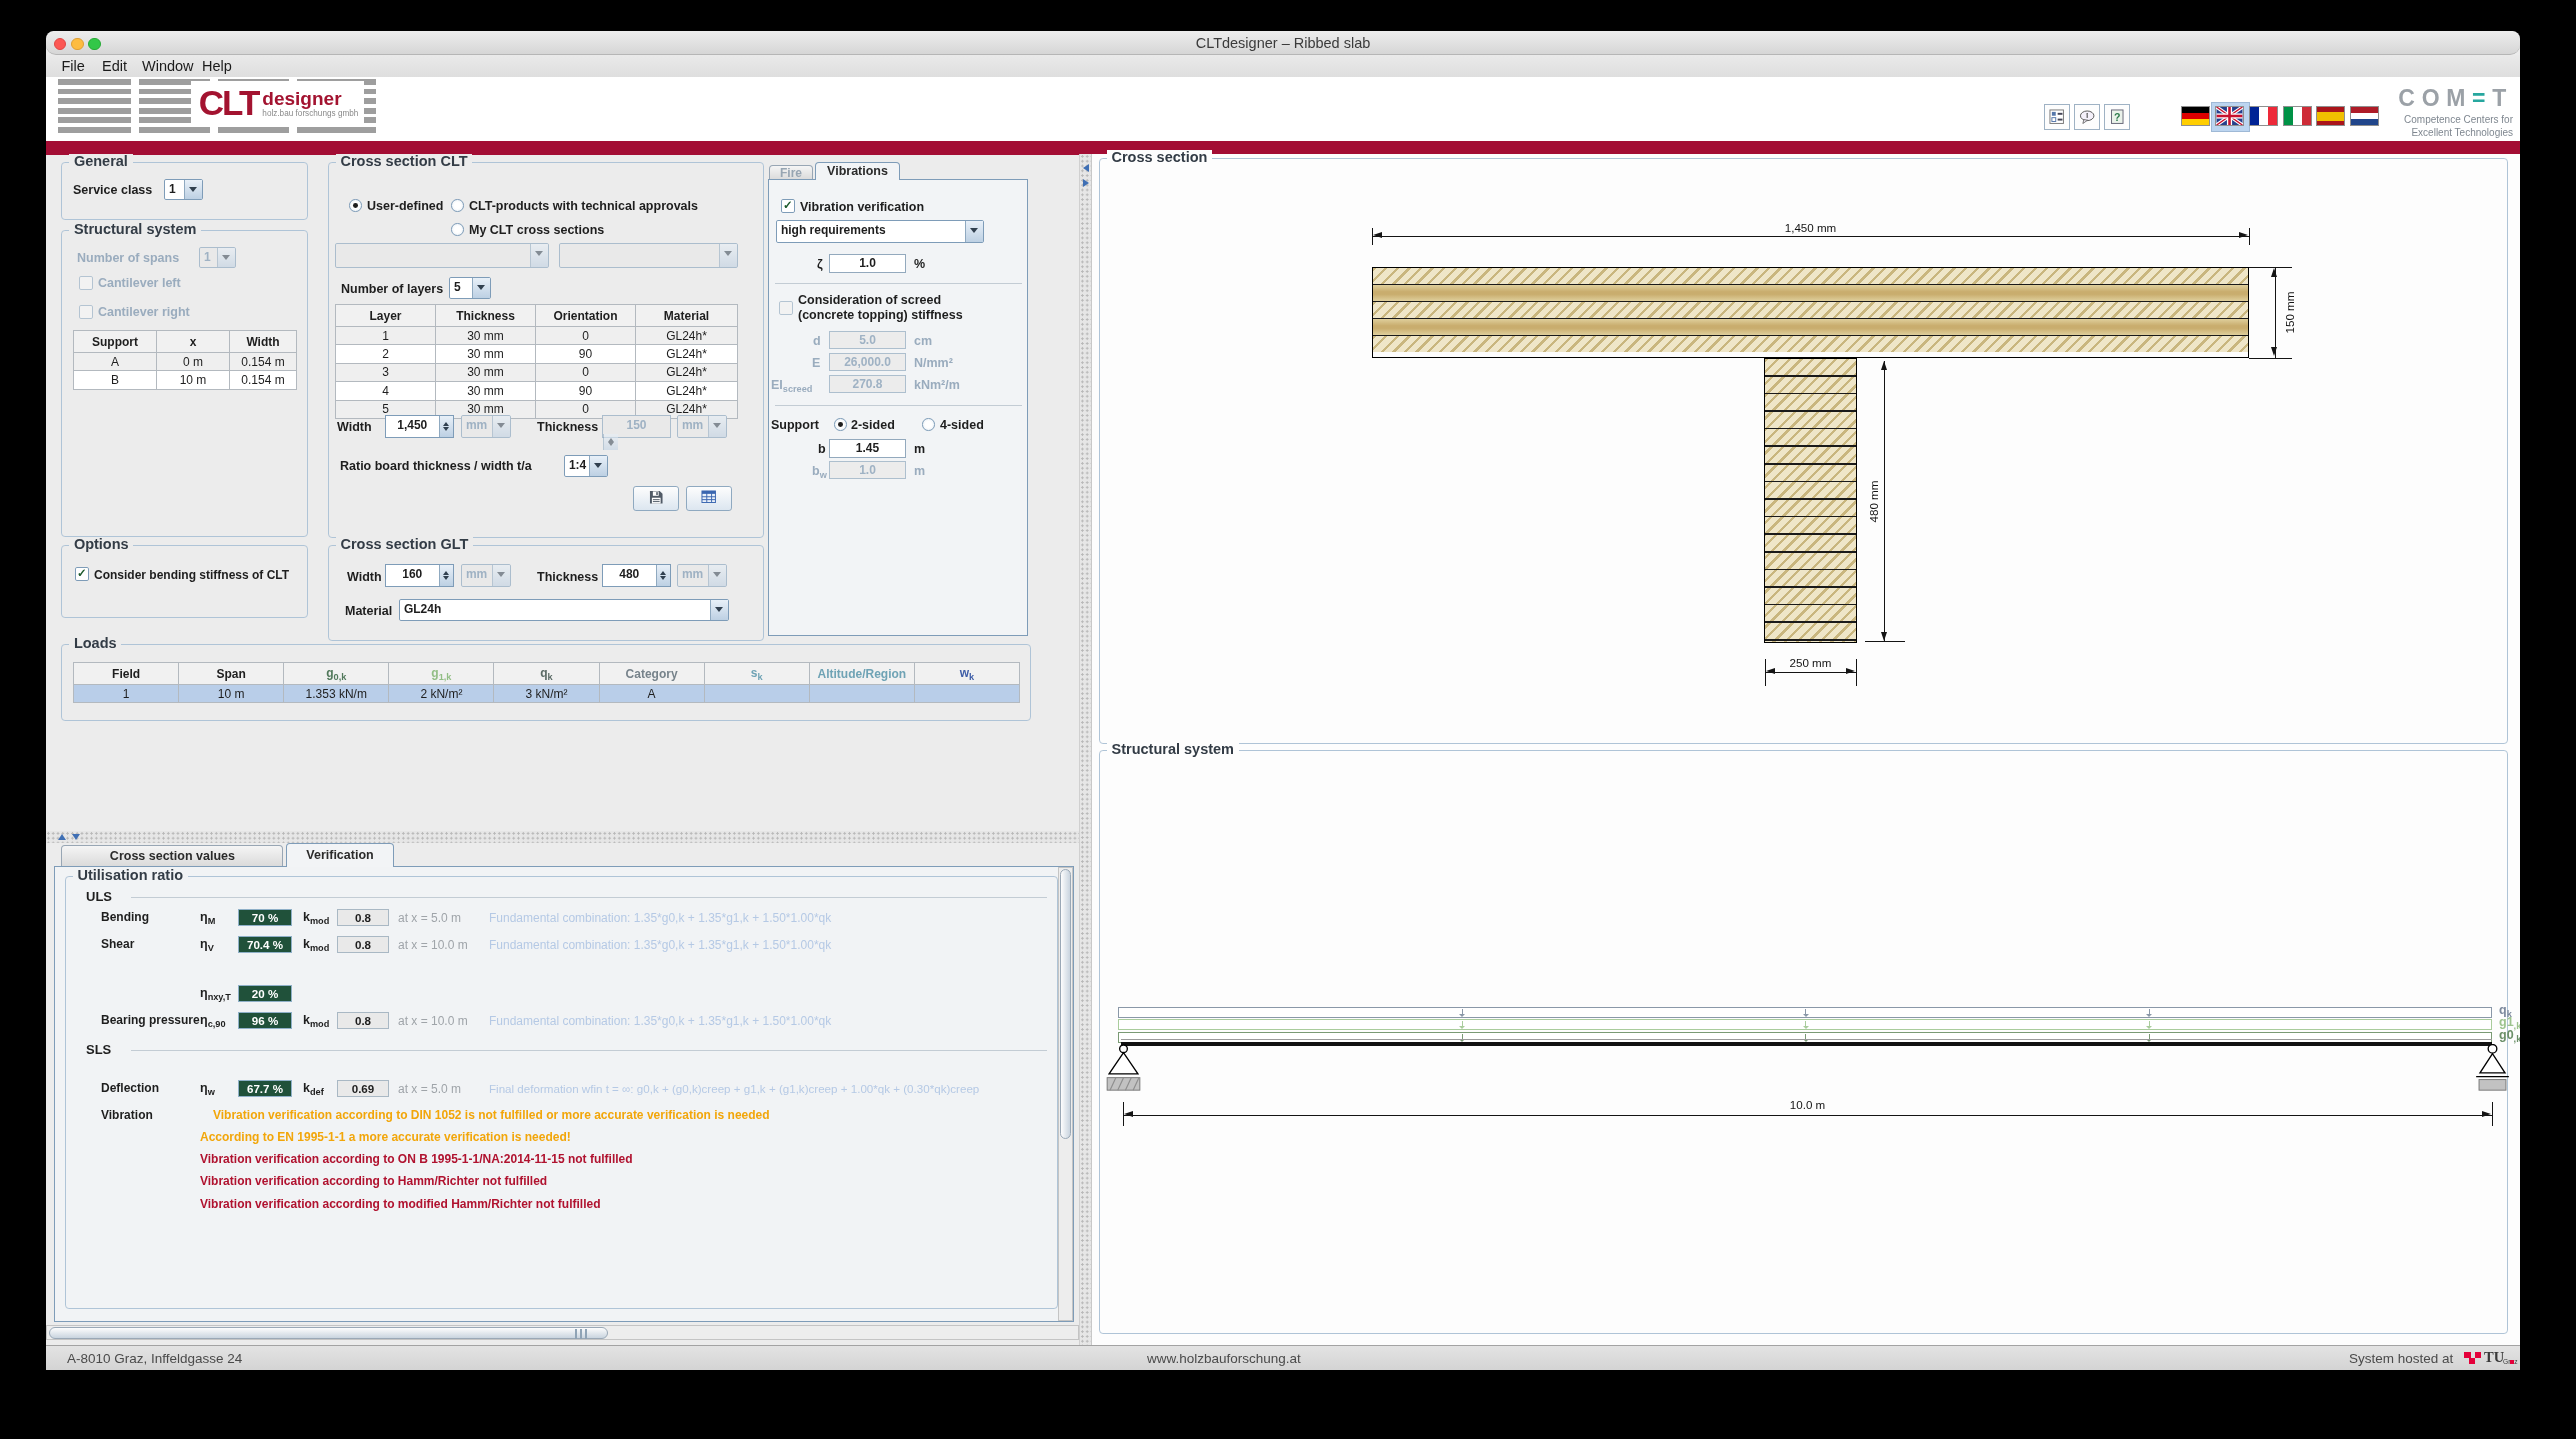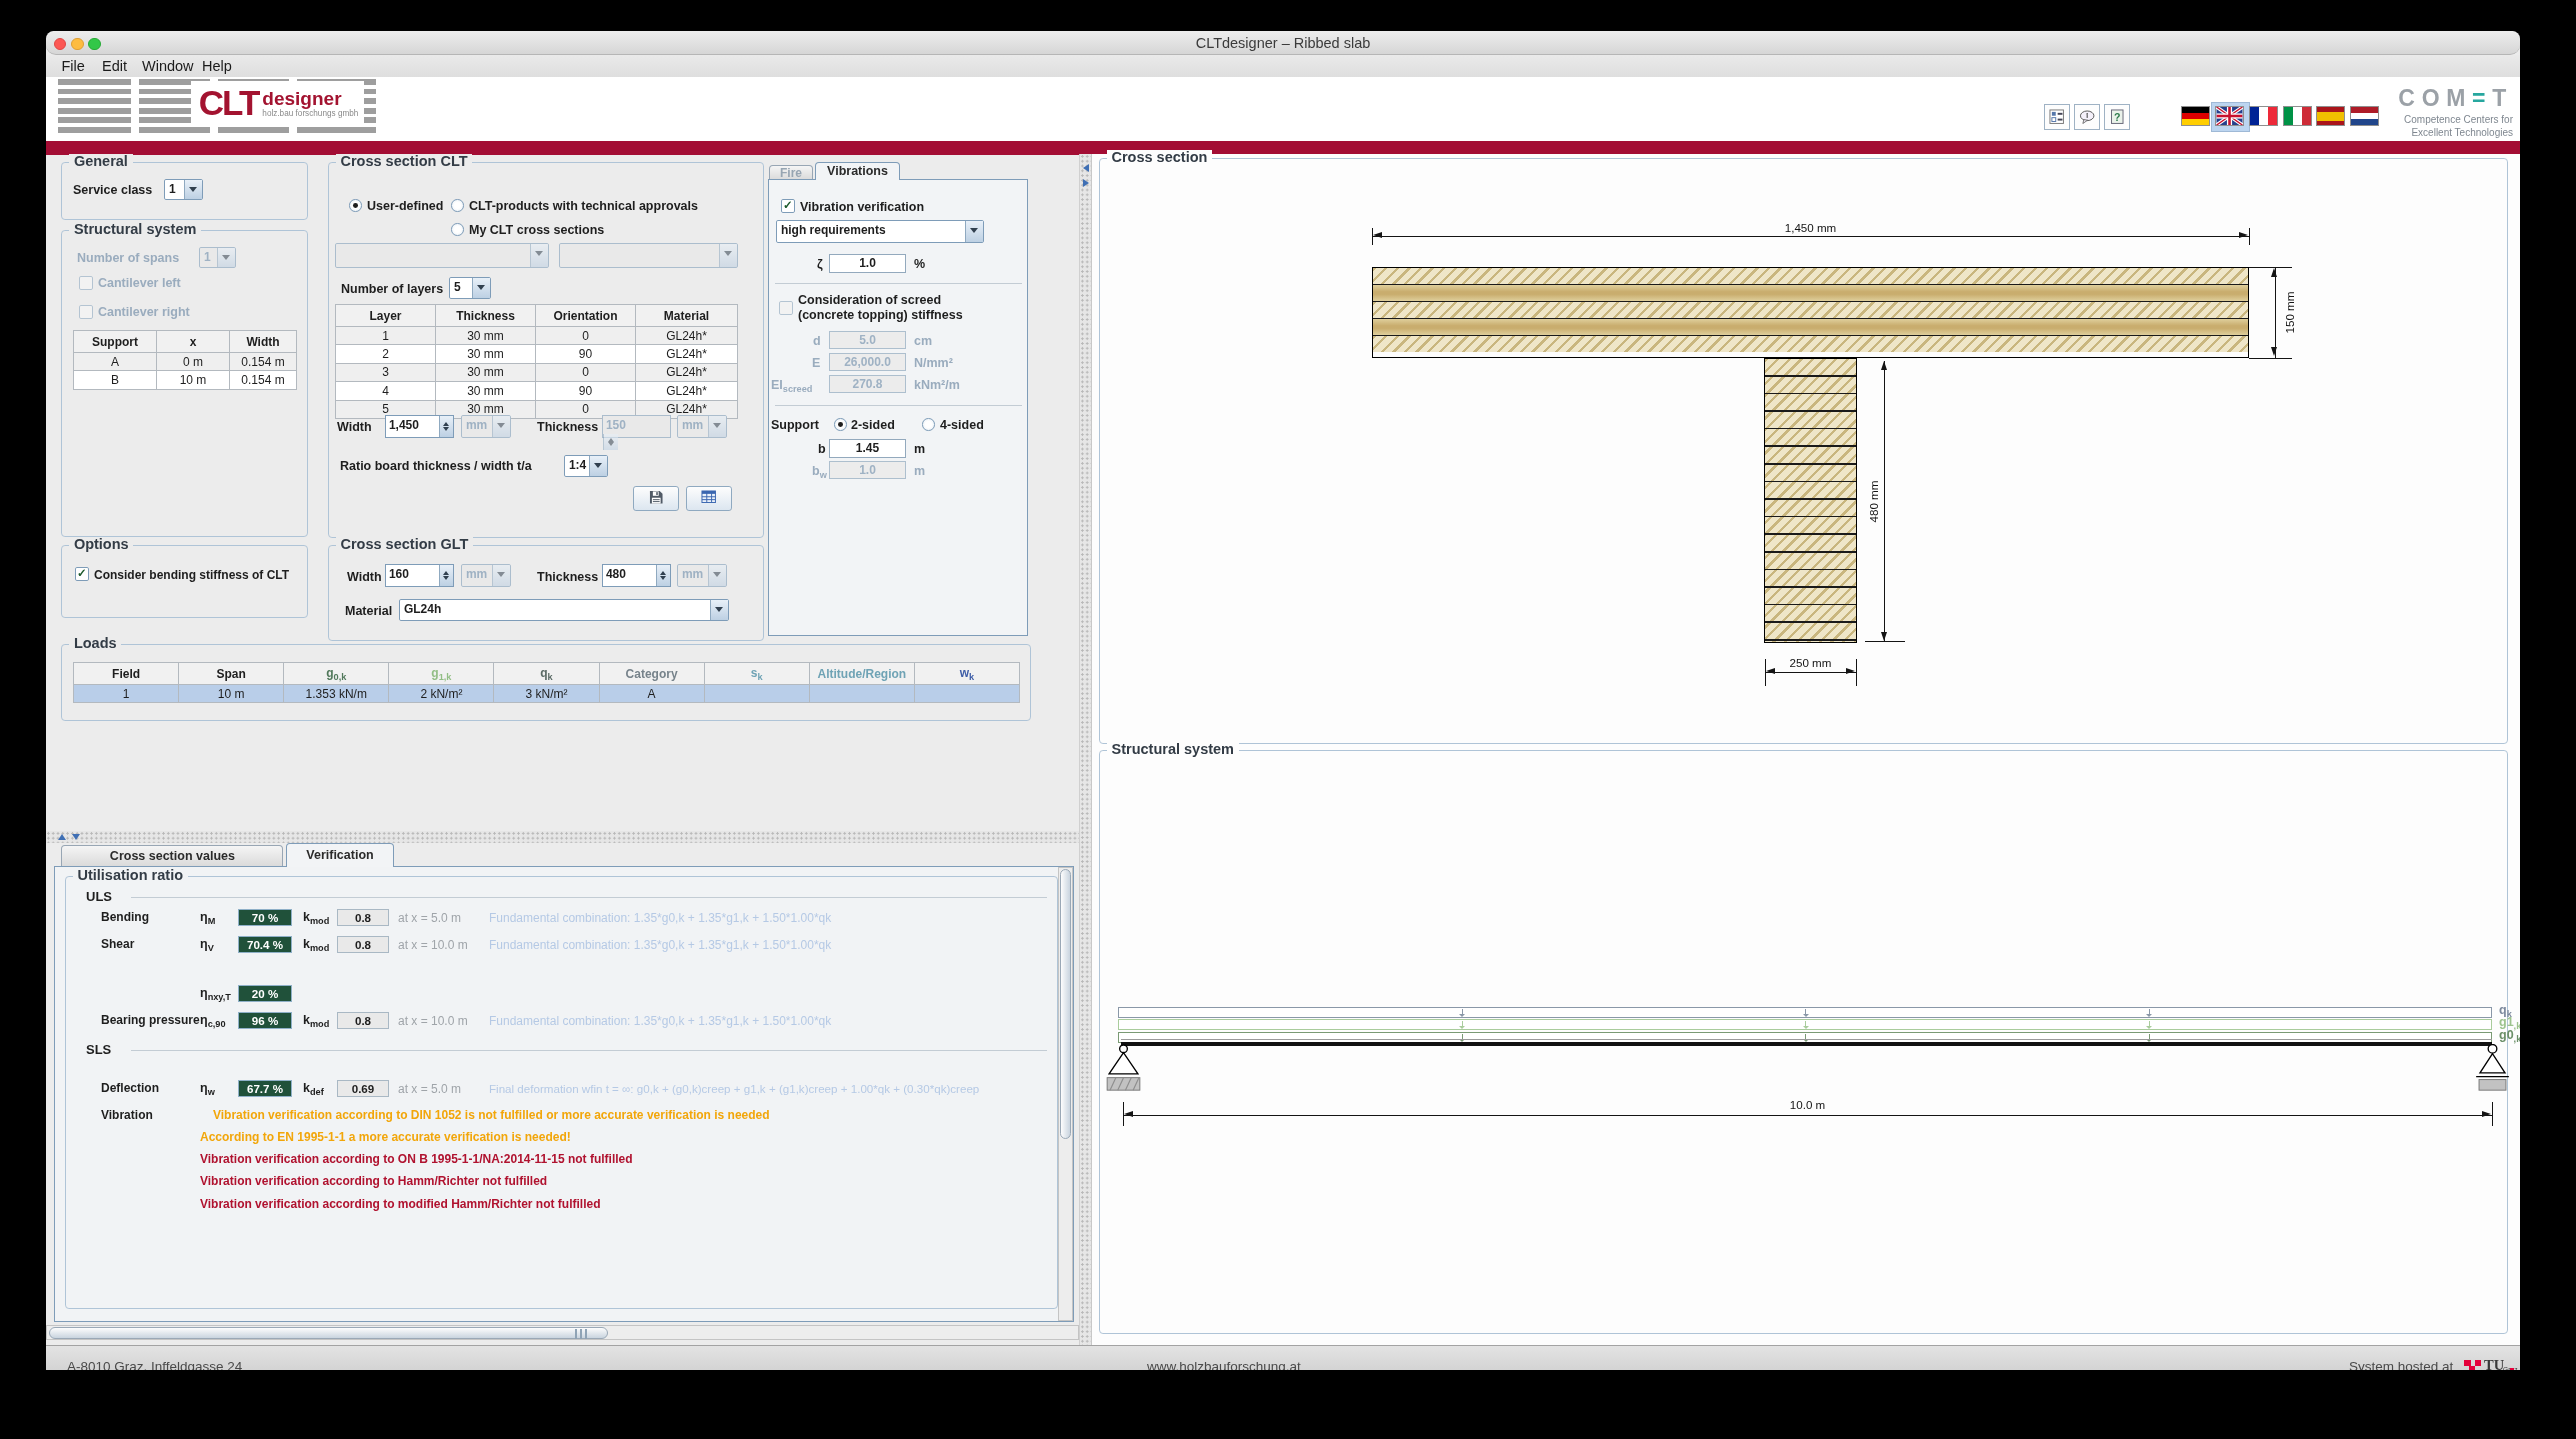--- a/index.html
+++ b/index.html
@@ -48,21 +48,21 @@
          box-sizing:border-box;border-radius:1.9px;}
   .combo .cv{flex:1;font-size:12px;font-weight:bold;color:#1E1E1E;padding:1.9px 3.9px;white-space:nowrap;overflow:hidden;}
   .combo .ca{width:17.4px;background:linear-gradient(#E8F0F8,#BDD0E3);border-left:1px solid #8FA9C0;
              display:flex;align-items:flex-start;justify-content:center;}
   .combo .ca::after{content:"";margin-top:6.7px;border:4.8px solid transparent;border-top:5.8px solid #31404F;}
   .combo.dis{background:#E9E9E9;border-color:#ABBDCD;}
   .combo.dis .cv{color:#9FB2C4;}
   .combo.dis .ca{opacity:.55;}
   .spin{position:absolute;display:flex;align-items:stretch;border:1px solid #7E9CB8;background:#fff;
         box-sizing:border-box;}
-  .spin .sv{flex:1;font-size:12px;font-weight:bold;color:#1E1E1E;text-align:left;padding:1.9px 2.9px;white-space:nowrap;}
+  .spin .sv{flex:1;font-size:12px;font-weight:bold;color:#1E1E1E;text-align:center;padding:1.9px 2.9px;white-space:nowrap;}
   .spin .sb{width:13.5px;border-left:1px solid #8FA9C0;background:linear-gradient(#E8F0F8,#BDD0E3);
             display:flex;flex-direction:column;align-items:center;justify-content:space-evenly;}
   .spin .sb::before{content:"";border:3.9px solid transparent;border-bottom:4.8px solid #31404F;margin-top:1px;}
   .spin .sb::after{content:"";border:3.9px solid transparent;border-top:4.8px solid #31404F;margin-bottom:1px;}
   .spin.dis{background:#E9E9E9;border-color:#ABBDCD;}
   .spin.dis .sv{color:#9FB2C4;}
   .spin.dis .sb{opacity:.55;}
   .cb{position:absolute;width:13.5px;height:13.5px;background:#fff;border:1px solid #7E9CB8;box-sizing:border-box;
       font-size:11.6px;line-height:10.6px;text-align:center;color:#1D5A2C;font-weight:bold;border-radius:1.9px;}
   .cb.checked::after{content:"✓";}
@@ -117,21 +117,21 @@
   .stem{position:absolute;width:1px;height:5.8px;}
   .stemhead{position:absolute;width:0;height:0;border:3.9px solid transparent;border-bottom:none;}
   
   .sbtrack{position:absolute;background:#EDEDED;border:1px solid #C4C4C4;box-sizing:border-box;}
   .sbthumb{position:absolute;background:linear-gradient(180deg,#FDFDFD,#C9D4DF);border:1px solid #9AA8B6;
            border-radius:6.7px;box-sizing:border-box;}
   .sbthumb.v{background:linear-gradient(90deg,#FDFDFD,#C9D4DF);}
   .grip{position:absolute;width:13.5px;height:9.6px;background:repeating-linear-gradient(90deg,#8FA3B5 0 1.9px,transparent 1.9px 4.8px);}
   .statusbar{position:absolute;left:0;top:1314px;width:100%;height:25px;
              background:linear-gradient(#E3E3E3,#D3D3D3);border-top:1px solid #A3A3A3;}
-  .statusbar div{position:absolute;top:4.8px;font-size:13.5px;color:#4A4A4A;white-space:nowrap;margin-top:8px;}
+  .statusbar div{position:absolute;top:4.8px;font-size:13.5px;color:#4A4A4A;white-space:nowrap;}
   .tri{width:0;height:0;border-style:solid;position:absolute;}
 </style>
 </head>
 <body>
 
 <div id="app">
 <div id="window">
 
   <div class="titlebar">
     <div class="tl" style="left:7.7px;background:#FC5753;border:1px solid #DF4744;"></div>

